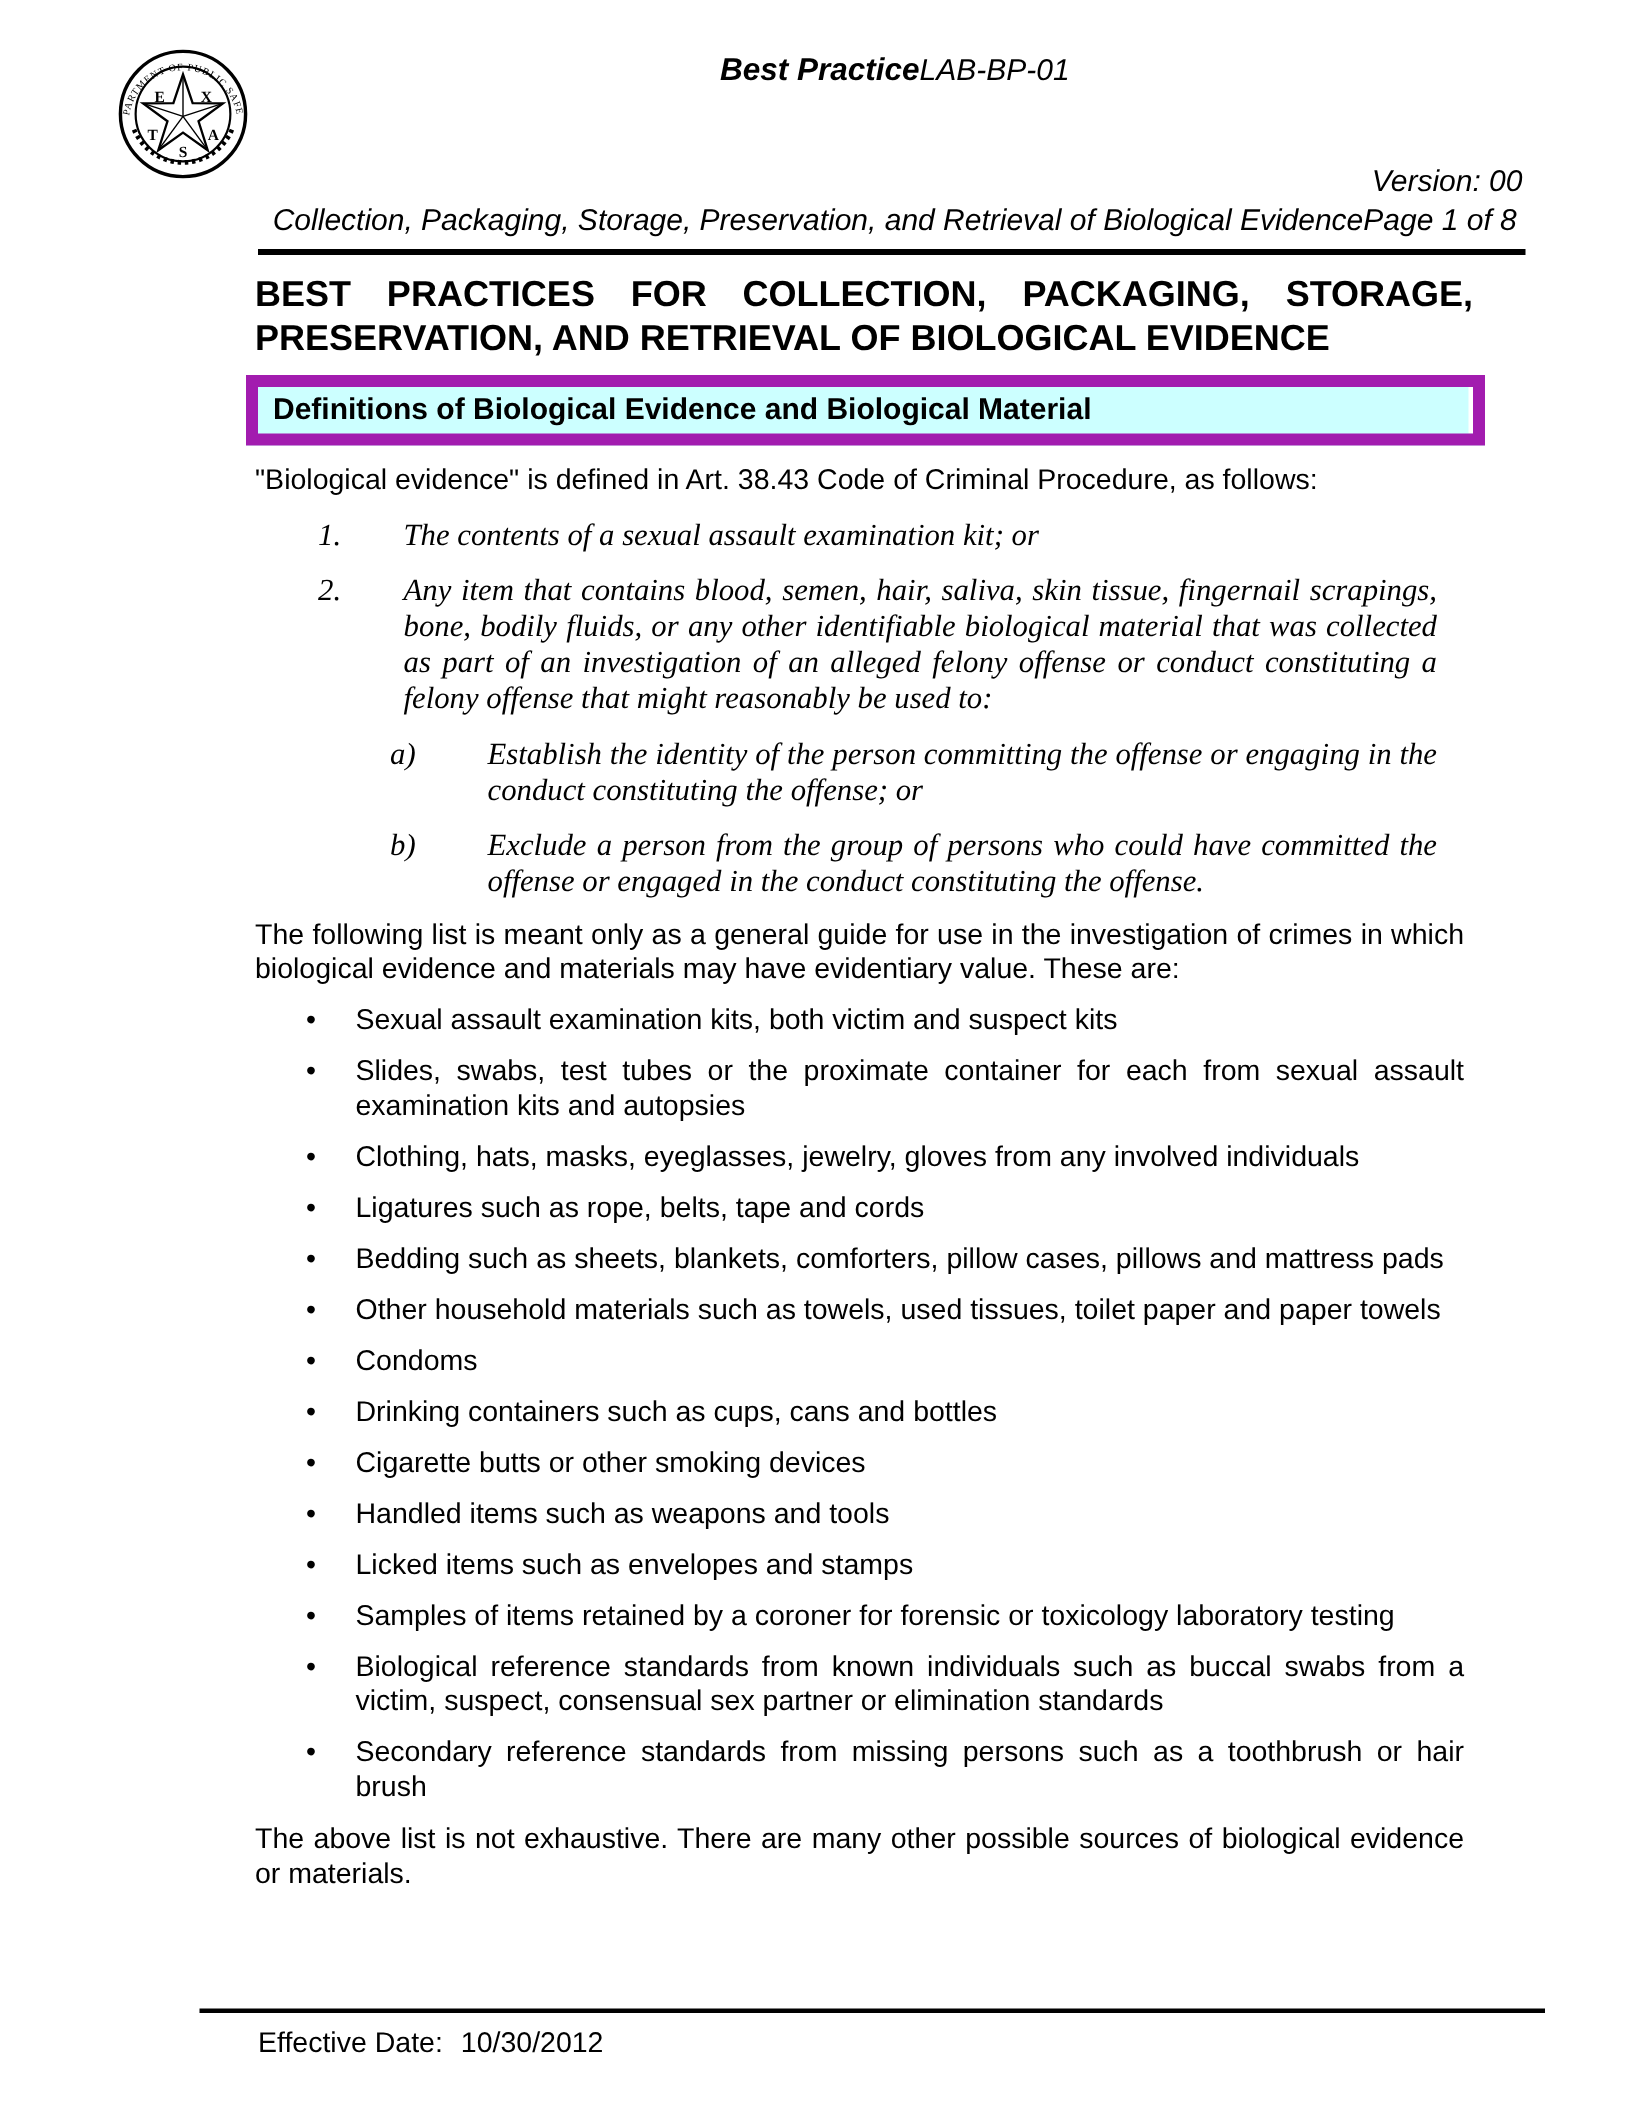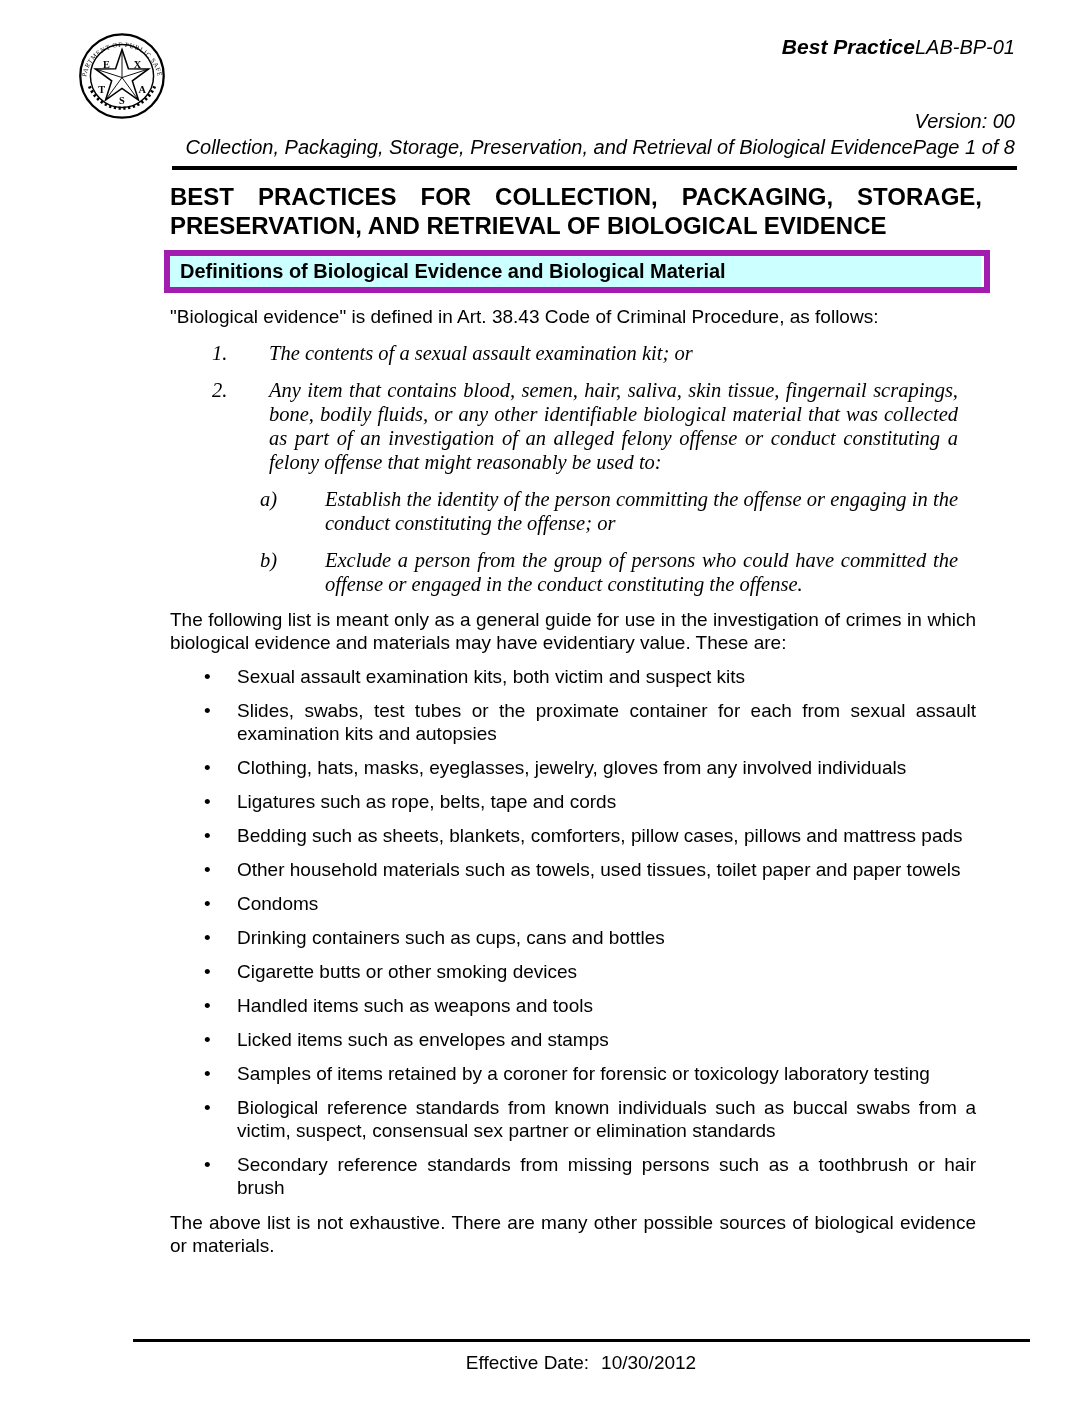--- a/index.html
+++ b/index.html
@@ -12,33 +12,33 @@
     font-size:19px;line-height:23px;
   }
   
   .hdr{display:flex;margin-left:-86px;margin-right:-27px;align-items:stretch;}
   .seal{flex:0 0 88px;width:88px;margin-right:6px;}
   .hdr-main{
     flex:1;display:flex;flex-direction:column;justify-content:space-between;
     border-bottom:4px solid #000;padding:2px 2px 6px 6px;
     font-style:italic;font-size:20px;
   }
-  .hdr-row{display:flex;justify-content:flex-end;line-height:26px;}
+  .hdr-row{display:flex;justify-content:center;line-height:26px;}
   .hdr-row.right{justify-content:flex-end;margin-top:48px;}
   .doc-type{font-weight:bold;font-size:21px;}
   
   .title{
     font-weight:bold;font-size:24px;line-height:29px;
     text-align:justify;margin:12px 8px 0 6px;
   }
   
   .sec-head{font-weight:bold;font-size:20px;line-height:25px;margin-top:10px;padding:3px 10px;}
   .sec-head.cyan{
     background:var(--section1_bg,#CCFFFF);
-    border:6px solid #a21caf;
+    border:8px solid #a21caf;
     box-shadow:inset -3px 0 0 #fff;
   }
   .sec-head.pink{
     background:var(--section2_bg,#FF99CC);
     border:2px solid #000;border-right-width:3px;border-bottom-width:4px;
   }
   
   .body-p{margin:12px 14px 0 6px;text-align:justify;}
   .num-item,.let-item{
     display:flex;font-family:"Liberation Serif",serif;font-style:italic;
@@ -48,21 +48,21 @@
   .num-label{flex:0 0 57px;}
   .let-item{margin:13px 0 0 96px;}
   .let-label{flex:0 0 65px;}
   .num-text,.let-text{flex:1;text-align:justify;margin-right:32px;}
   .bullet{display:flex;margin:11px 14px 0 40px;}
   .dot{flex:0 0 33px;}
   .b-text{flex:1;text-align:justify;}
   
   .foot{margin-top:auto;}
   .foot-rule{border-top:3px solid #000;margin:0 -40px 0 -31px;height:0;}
-  .foot-text{margin-top:9px;padding-left:8px;text-align:center;}
+  .foot-text{margin-top:9px;padding-left:8px;}
   .foot-date{margin-left:12px;}
 </style>
 </head>
 <body>
 
 <div class="page">
 
   <header class="hdr">
     <div class="seal">
       <svg width="88" height="88" viewBox="0 0 85 85">

